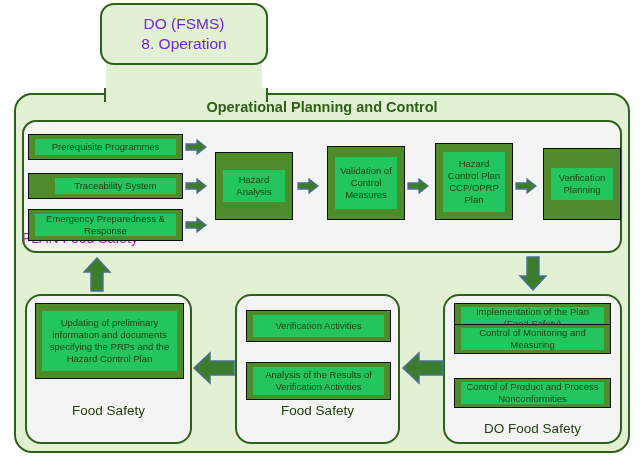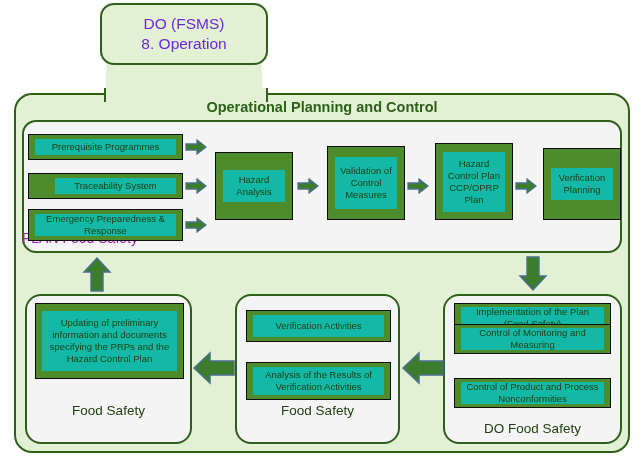--- a/index.html
+++ b/index.html
@@ -114,21 +114,21 @@
     position: absolute;
     background: #4e8c2b;
     border: 1.5px solid #0d0d0d;
     box-sizing: border-box;
     display: flex;
     align-items: center;
     justify-content: center;
     z-index: 4;
   }
   .framed .inner {
-    background: #14b8a6;
+    background: #22c55e;
     border: 1px solid #4e8c2b;
     box-sizing: border-box;
     width: calc(100% - 10px);
     display: flex;
     align-items: center;
     justify-content: center;
     text-align: center;
     font-size: 9.5px;
     line-height: 12px;
     color: #1f4010;

